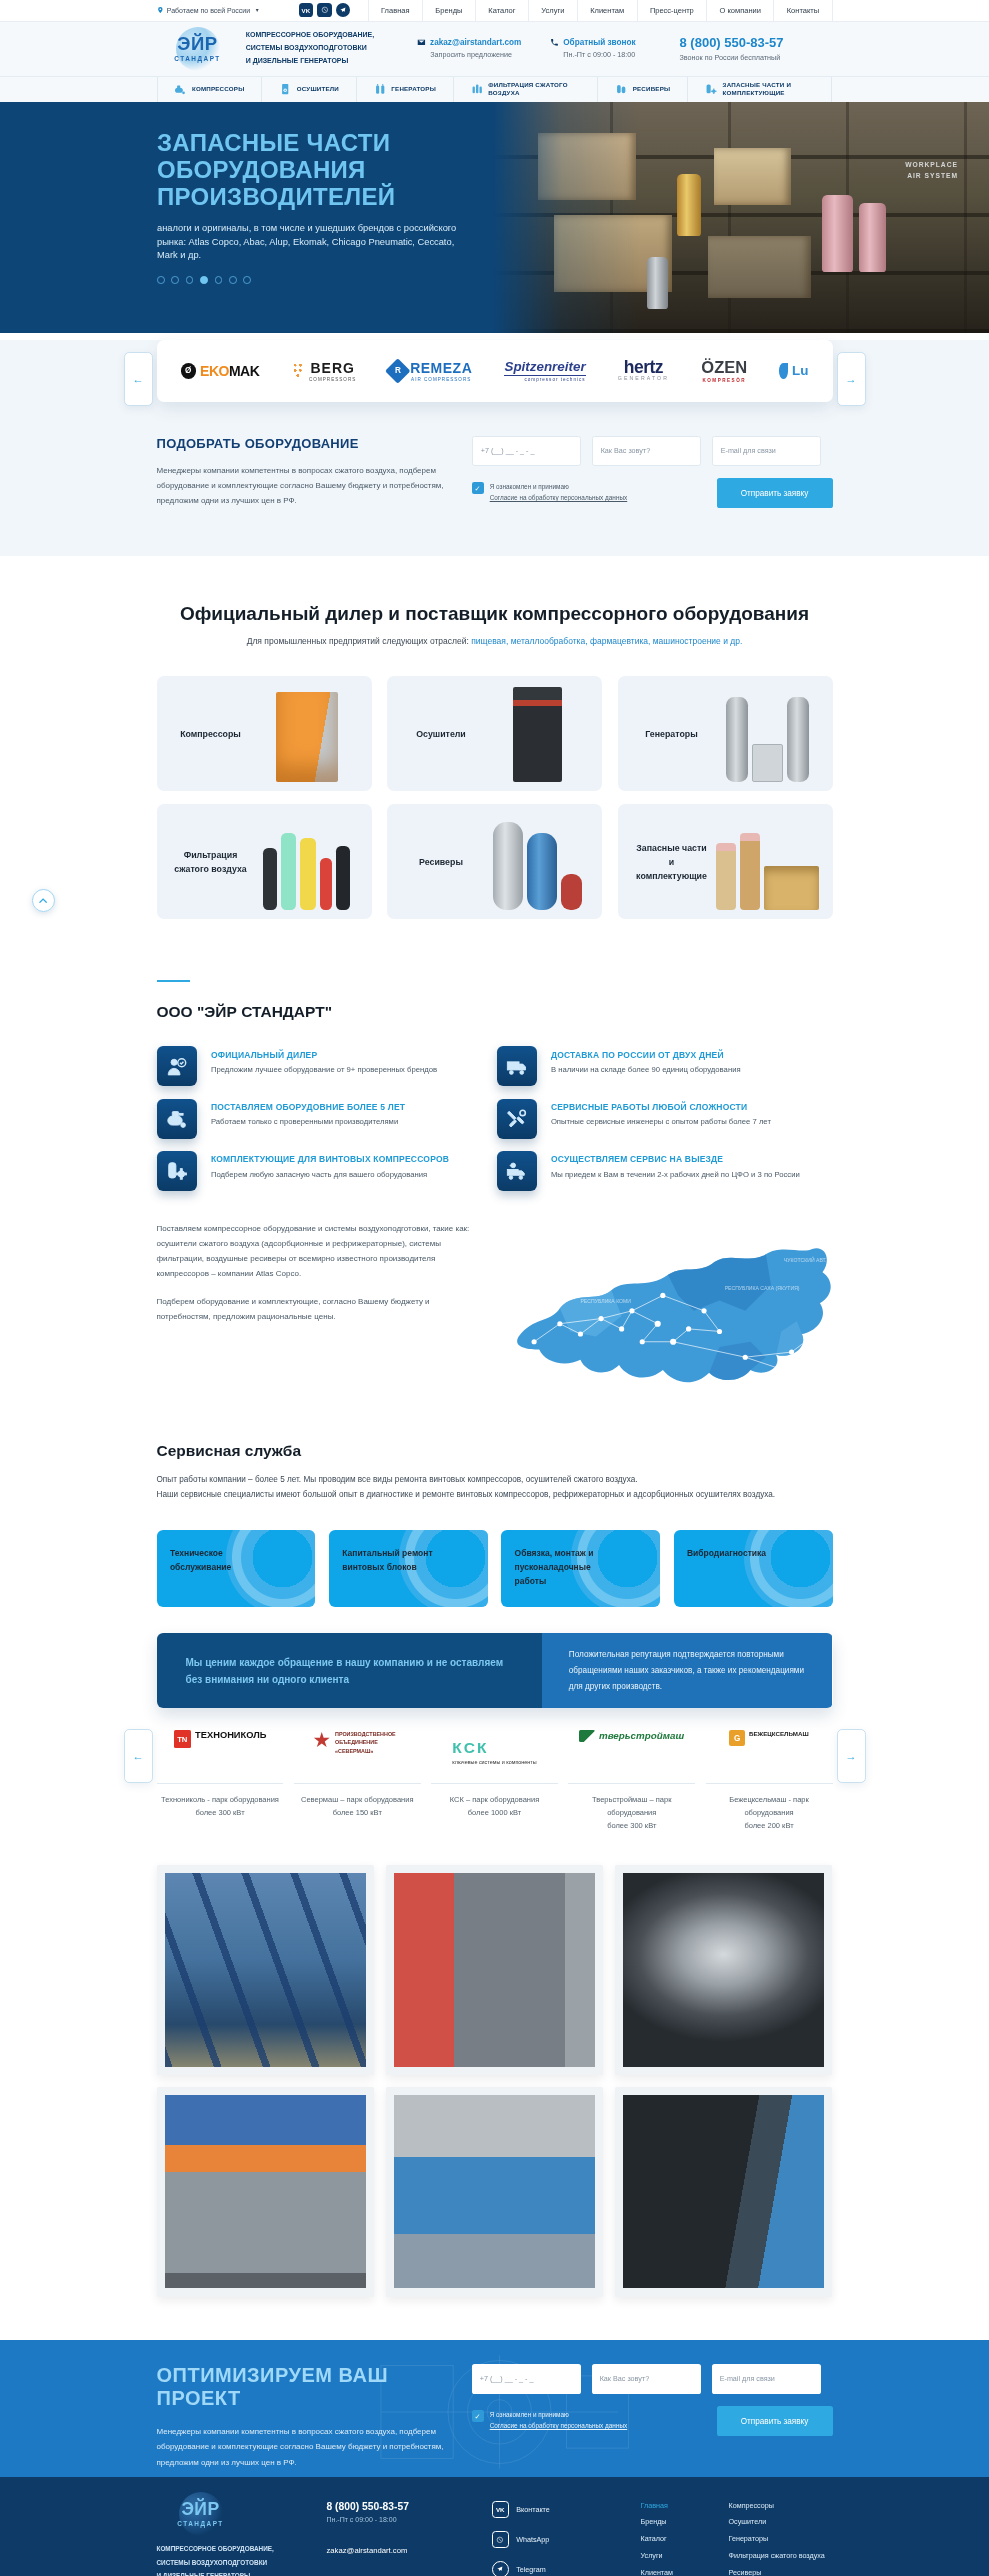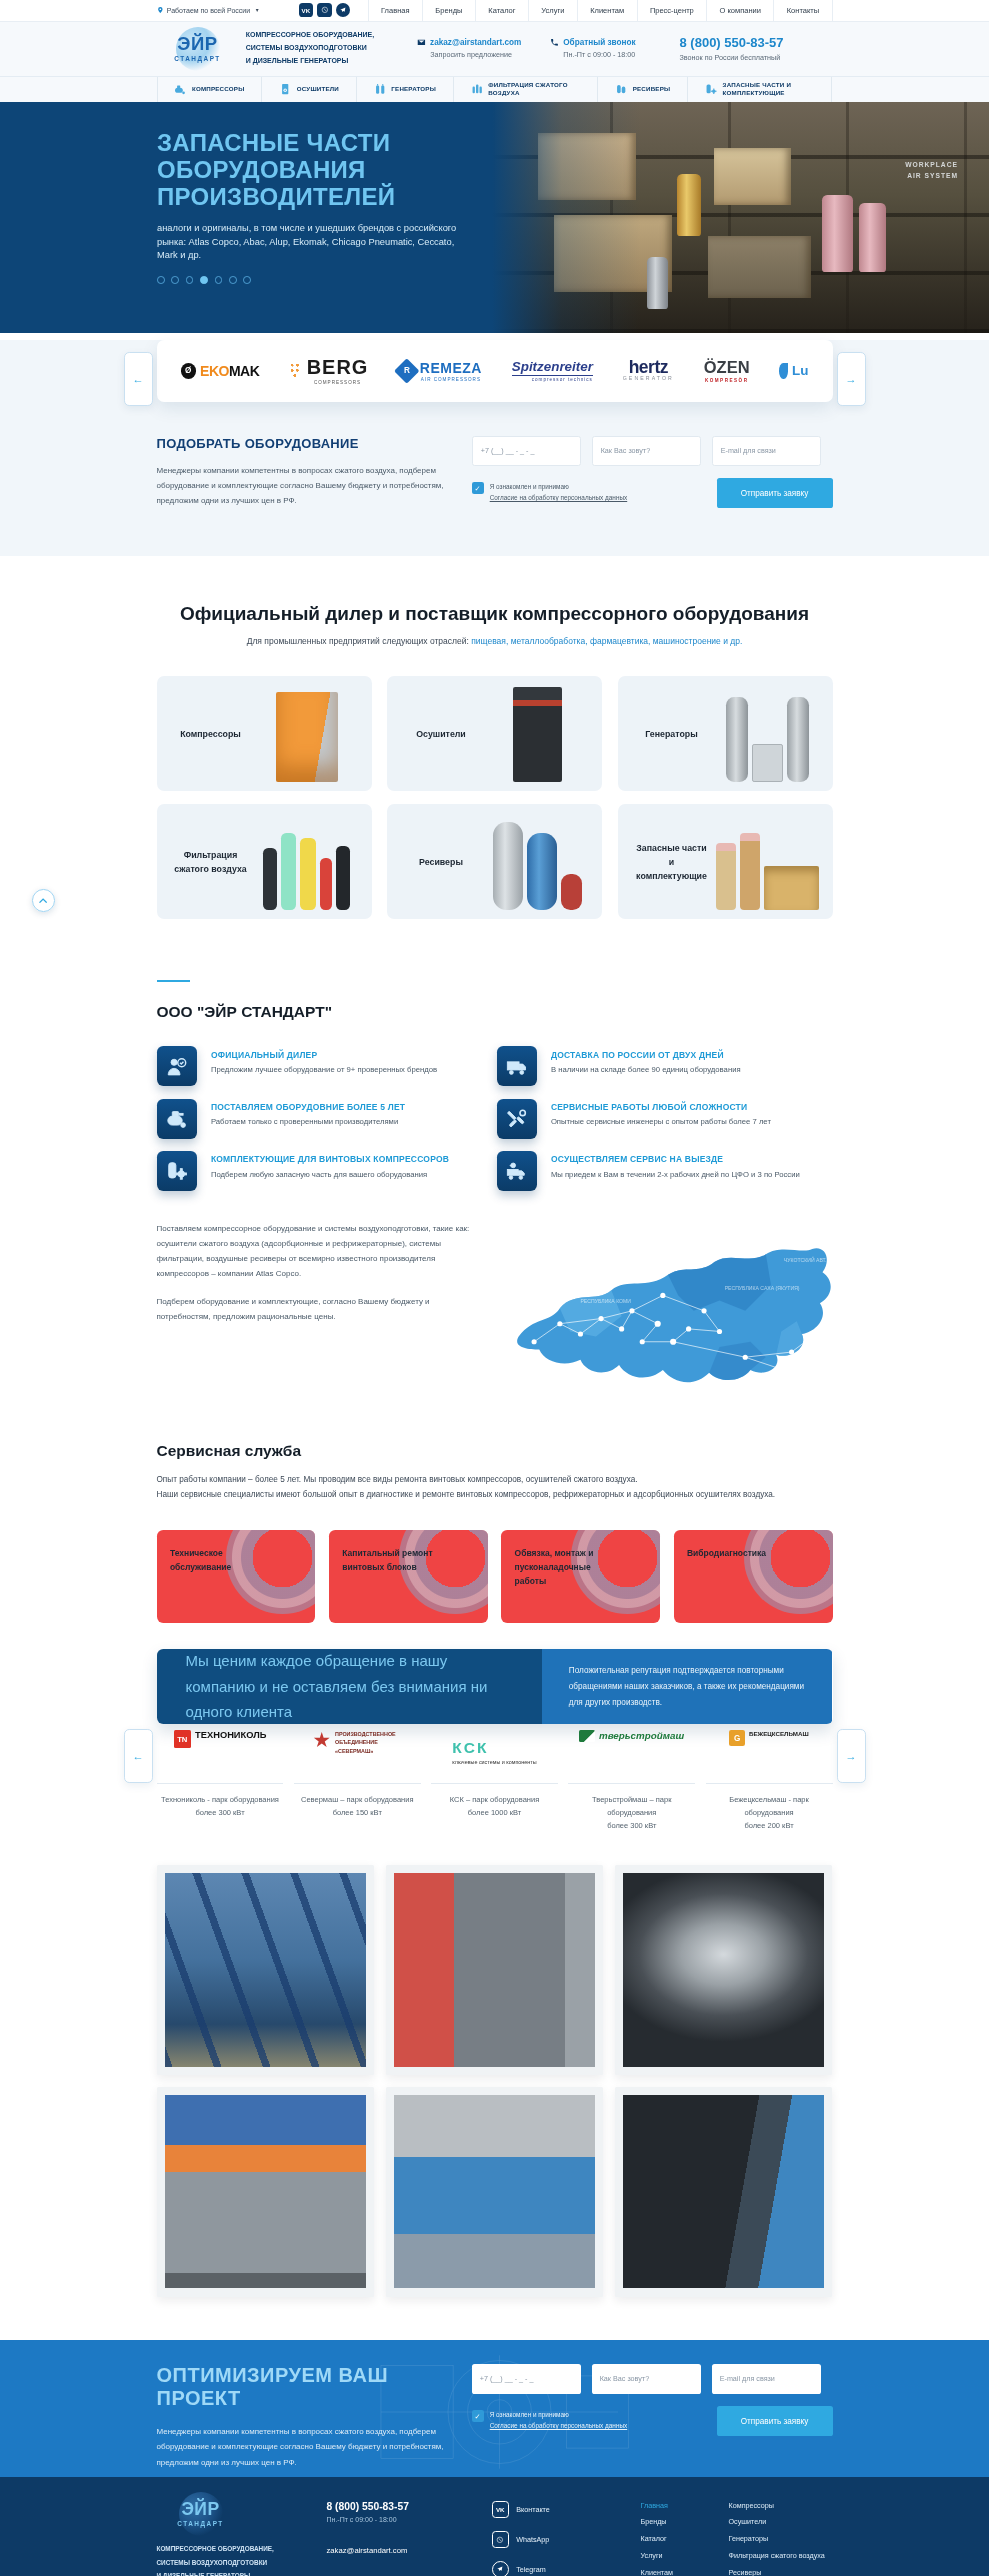--- a/index.html
+++ b/index.html
@@ -77,21 +77,21 @@
   .navbtn.next{right:-33px;top:12.4px;}
   .brand{display:flex;align-items:center;gap:4.1px;}
   .b-ekomak .mark{width:15.5px;height:15.5px;border-radius:50%;background:#111;color:#fff;display:flex;align-items:center;justify-content:center;font-weight:800;font-size:8.2px;}
   .b-ekomak .t{font-size:14px;font-weight:800;color:#111;letter-spacing:-0.5px;}
   .b-ekomak .t b{color:#f08a1d;}
   .b-berg .dotsq{width:13.4px;height:17.5px;background:
       radial-gradient(circle 1.5px at 3.1px 3.1px,#f29a3a 95%,transparent),radial-gradient(circle 1.5px at 8.2px 3.1px,#f29a3a 95%,transparent),
       radial-gradient(circle 1.5px at 3.1px 8.2px,#f29a3a 95%,transparent),radial-gradient(circle 1.5px at 8.2px 8.2px,#f29a3a 95%,transparent),
       radial-gradient(circle 1.5px at 5.7px 13.4px,#f29a3a 95%,transparent);}
   .b-col{display:flex;flex-direction:column;align-items:center;}
-  .b-berg .t{font-size:20px;font-weight:800;color:#1c1c1c;letter-spacing:1px;}
+  .b-berg .t{font-size:14px;font-weight:800;color:#1c1c1c;letter-spacing:1px;}
   .b-sub{font-size:4.6px;letter-spacing:1px;color:#555;margin-top:1px;}
   .b-remeza .mark{width:17.5px;height:17.5px;background:#1e6ec0;transform:rotate(45deg);display:flex;align-items:center;justify-content:center;border-radius:2.1px;}
   .b-remeza .mark span{transform:rotate(-45deg);color:#fff;font-weight:800;font-size:8.2px;}
   .b-remeza .t{font-size:14px;font-weight:800;color:#1e6ec0;letter-spacing:0.5px;}
   .b-remeza .b-sub{color:#1e6ec0;}
   .b-spitz .t{font-size:13.4px;font-weight:800;font-style:italic;color:#2b3f8c;border-bottom:1px solid #2b3f8c;padding-bottom:1px;}
   .b-spitz .b-sub{color:#2b3f8c;align-self:flex-end;}
   .b-hertz .t{font-size:17.5px;font-weight:800;color:#1d2a5e;letter-spacing:-0.5px;line-height:.8;}
   .b-hertz .b-sub{letter-spacing:2.1px;color:#8a8f99;font-size:5.2px;}
   .b-ozen .t{font-size:16.5px;font-weight:800;color:#3a3f45;letter-spacing:0;}
@@ -150,27 +150,27 @@
 
   .scrolltop{position:absolute;left:32px;top:889px;width:20.6px;height:20.6px;border-radius:50%;background:rgba(255,255,255,.95);
     border:1px solid #9fd4f2;display:flex;align-items:center;justify-content:center;cursor:pointer;z-index:5;box-shadow:0 2.1px 6.2px rgba(13,58,102,.15);}
   .scrolltop svg{width:8.2px;height:5.2px;stroke:#2fa9e1;fill:none;stroke-width:2.5;}
 
   
   .servicesec{height:289px;background:#fff;}
   .servicesec .wrap{padding-top:20.6px;}
   .svc-p{margin-top:11.3px;font-size:8.2px;color:#3c4856;line-height:1.85;max-width:639px;}
   .svc-cards{margin-top:28px;display:grid;grid-template-columns:repeat(4,1fr);gap:13.4px;}
-  .scard{height:93px;background:#ef4444;border-radius:6.2px;position:relative;overflow:hidden;cursor:pointer;}
+  .scard{height:77px;background:#0ea5e9;border-radius:6.2px;position:relative;overflow:hidden;cursor:pointer;}
   .scard::before{content:"";position:absolute;right:-24px;top:-29px;width:113px;height:113px;border-radius:50%;
     background:radial-gradient(circle, rgba(0,0,0,0) 30px, rgba(108,188,236,.5) 30px 41px, rgba(185,224,246,.55) 42px 50px, rgba(108,188,236,.4) 51px 57px, rgba(0,0,0,0) 57px);}
   .scard span{position:absolute;left:13.4px;top:15.5px;width:103px;font-size:8.5px;font-weight:700;color:#1d2733;line-height:1.65;}
   .vbanner{margin-top:26px;height:75px;border-radius:6.2px;overflow:hidden;display:flex;box-shadow:0 7.2px 15.5px rgba(13,58,102,.15);}
   .vb-l{width:57%;background:#0f4d80;display:flex;align-items:center;padding:0 29px;box-sizing:border-box;}
-  .vb-l span{font-size:15px;font-weight:400;color:#7cc8f0;line-height:1.7;}
+  .vb-l span{font-size:10px;font-weight:700;color:#7cc8f0;line-height:1.7;}
   .vb-r{width:43%;background:#1f72b8;display:flex;align-items:center;padding:0 27px;box-sizing:border-box;}
   .vb-r span{font-size:8.2px;color:#eaf4fb;line-height:1.95;}
 
   
   .clients{height:139px;background:#fff;}
   .clients .wrap{padding-top:19.6px;}
   .cl-grid{display:grid;grid-template-columns:repeat(5,1fr);gap:10.3px;position:relative;}
   .client{display:flex;flex-direction:column;align-items:center;}
   .cl-logo{height:45px;display:flex;align-items:flex-start;justify-content:center;gap:4.1px;}
   .cl-rule{width:100%;border-top:0.5px solid #e2eaf1;margin-top:7.2px;}

